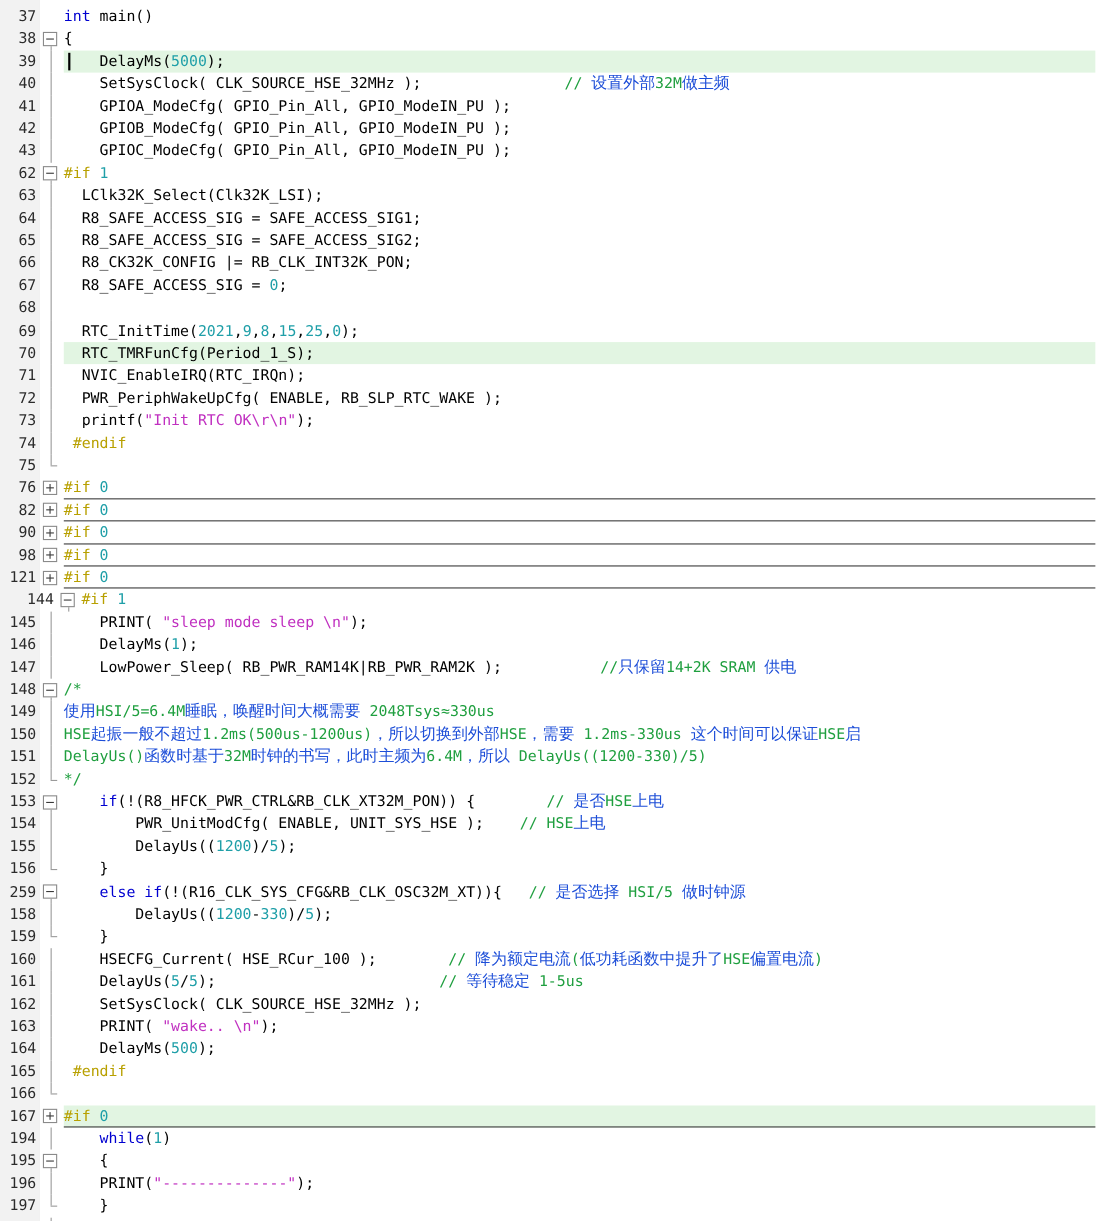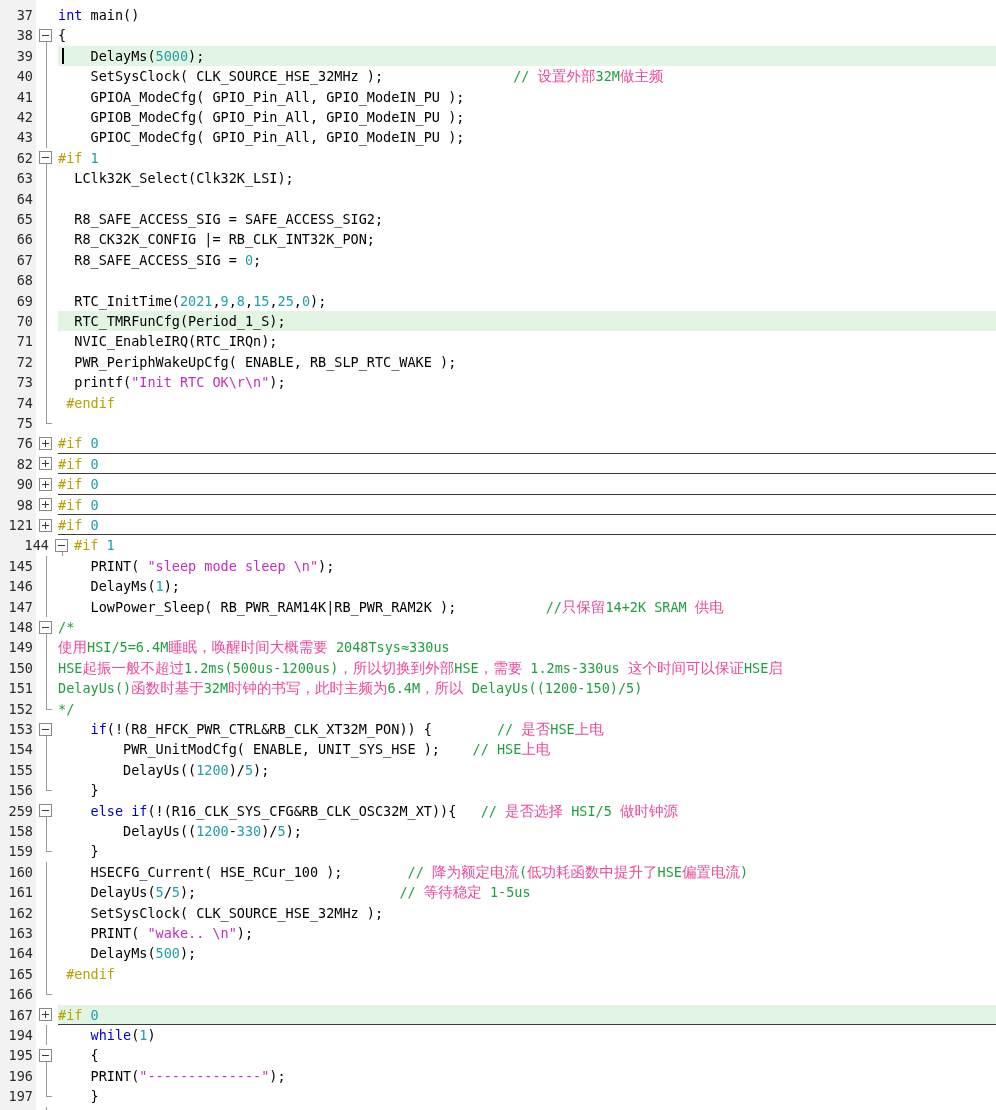--- a/index.html
+++ b/index.html
@@ -67,39 +67,39 @@
   
   .caret{
     position:absolute;left:62px;top:2px;width:1.5px;height:16px;background:#000;z-index:5;
   }
   
   .k{color:#0000d0;}           
   .pp{color:#b8a000;}          
   .num{color:#1f9fa8;}         
   .str{color:#c030c0;}         
   .cm{color:#1f9f3f;}          
-  .cn{color:#ec4899;font-family:"DejaVu Sans","Liberation Sans",sans-serif;font-size:14.5px;}
+  .cn{color:#1d4ed8;font-family:"DejaVu Sans","Liberation Sans",sans-serif;font-size:14.5px;}
 </style>
 </head>
 <body>
 
 <div id="editor">
   <div class="gutbg"></div>
   <div class="foldcol"></div>
   <div id="rows">
       <div class="row" style="position: absolute; left: 0px; right: 0px; top: 5px;"><div class="gut">37</div><div class="code"><span class="k">int</span> main()</div></div>
       <div class="row" style="position: absolute; left: 0px; right: 0px; top: 25.4px;"><div class="gut">38</div><div class="fline half-bot"></div><div class="fbox"></div><div class="code">{</div></div>
       <div class="row" style="position: absolute; left: 0px; right: 0px; top: 45.8px;"><div class="hl"></div><div class="gut">39</div><div class="fline"></div><div class="code">    DelayMs(<span class="num">5000</span>);</div><div class="caret"></div></div>
       <div class="row" style="position: absolute; left: 0px; right: 0px; top: 66.2px;"><div class="gut">40</div><div class="fline"></div><div class="code">    SetSysClock( CLK_SOURCE_HSE_32MHz );                <span class="cm">// </span><span class="cn">设置外部</span><span class="cm">32M</span><span class="cn">做主频</span></div></div>
       <div class="row" style="position: absolute; left: 0px; right: 0px; top: 86.6px;"><div class="gut">41</div><div class="fline"></div><div class="code">    GPIOA_ModeCfg( GPIO_Pin_All, GPIO_ModeIN_PU );</div></div>
       <div class="row" style="position: absolute; left: 0px; right: 0px; top: 107px;"><div class="gut">42</div><div class="fline"></div><div class="code">    GPIOB_ModeCfg( GPIO_Pin_All, GPIO_ModeIN_PU );</div></div>
       <div class="row" style="position: absolute; left: 0px; right: 0px; top: 127.4px;"><div class="gut">43</div><div class="fline"></div><div class="code">    GPIOC_ModeCfg( GPIO_Pin_All, GPIO_ModeIN_PU );</div></div>
       <div class="row" style="position: absolute; left: 0px; right: 0px; top: 147.8px;"><div class="gut">62</div><div class="fline half-bot"></div><div class="fbox"></div><div class="code"><span class="pp">#if</span> <span class="num">1</span></div></div>
       <div class="row" style="position: absolute; left: 0px; right: 0px; top: 168.2px;"><div class="gut">63</div><div class="fline"></div><div class="code">  LClk32K_Select(Clk32K_LSI);</div></div>
-      <div class="row" style="position: absolute; left: 0px; right: 0px; top: 188.6px;"><div class="gut">64</div><div class="fline"></div></div>
+      <div class="row" style="position: absolute; left: 0px; right: 0px; top: 188.6px;"><div class="gut">64</div><div class="fline"></div><div class="code">  R8_SAFE_ACCESS_SIG = SAFE_ACCESS_SIG1;</div></div>
       <div class="row" style="position: absolute; left: 0px; right: 0px; top: 209px;"><div class="gut">65</div><div class="fline"></div><div class="code">  R8_SAFE_ACCESS_SIG = SAFE_ACCESS_SIG2;</div></div>
       <div class="row" style="position: absolute; left: 0px; right: 0px; top: 229.4px;"><div class="gut">66</div><div class="fline"></div><div class="code">  R8_CK32K_CONFIG |= RB_CLK_INT32K_PON;</div></div>
       <div class="row" style="position: absolute; left: 0px; right: 0px; top: 249.8px;"><div class="gut">67</div><div class="fline"></div><div class="code">  R8_SAFE_ACCESS_SIG = <span class="num">0</span>;</div></div>
       <div class="row" style="position: absolute; left: 0px; right: 0px; top: 270.2px;"><div class="gut">68</div><div class="fline"></div><div class="code"></div></div>
       <div class="row" style="position: absolute; left: 0px; right: 0px; top: 290.6px;"><div class="gut">69</div><div class="fline"></div><div class="code">  RTC_InitTime(<span class="num">2021</span>,<span class="num">9</span>,<span class="num">8</span>,<span class="num">15</span>,<span class="num">25</span>,<span class="num">0</span>);</div></div>
       <div class="row" style="position: absolute; left: 0px; right: 0px; top: 311px;"><div class="hl"></div><div class="gut">70</div><div class="fline"></div><div class="code">  RTC_TMRFunCfg(Period_1_S);</div></div>
       <div class="row" style="position: absolute; left: 0px; right: 0px; top: 331.4px;"><div class="gut">71</div><div class="fline"></div><div class="code">  NVIC_EnableIRQ(RTC_IRQn);</div></div>
       <div class="row" style="position: absolute; left: 0px; right: 0px; top: 351.8px;"><div class="gut">72</div><div class="fline"></div><div class="code">  PWR_PeriphWakeUpCfg( ENABLE, RB_SLP_RTC_WAKE );</div></div>
       <div class="row" style="position: absolute; left: 0px; right: 0px; top: 372.2px;"><div class="gut">73</div><div class="fline"></div><div class="code">  printf(<span class="str">"Init RTC OK\r\n"</span>);</div></div>
       <div class="row" style="position: absolute; left: 0px; right: 0px; top: 392.6px;"><div class="gut">74</div><div class="fline"></div><div class="code"> <span class="pp">#endif</span></div></div>
@@ -109,21 +109,21 @@
       <div class="row" style="position: absolute; left: 0px; right: 0px; top: 474.2px;"><div class="gut">90</div><div class="fbox plus"></div><div class="code"><span class="pp">#if</span> <span class="num">0</span></div><div class="foldline"></div></div>
       <div class="row" style="position: absolute; left: 0px; right: 0px; top: 494.6px;"><div class="gut">98</div><div class="fbox plus"></div><div class="code"><span class="pp">#if</span> <span class="num">0</span></div><div class="foldline"></div></div>
       <div class="row" style="position: absolute; left: 0px; right: 0px; top: 515px;"><div class="gut">121</div><div class="fbox plus"></div><div class="code"><span class="pp">#if</span> <span class="num">0</span></div><div class="foldline"></div></div>
       <div class="row" style="position: absolute; left: 16px; right: 0px; top: 535.4px;"><div class="gut">144</div><div class="fline half-bot"></div><div class="fbox"></div><div class="code"><span class="pp">#if</span> <span class="num">1</span></div></div>
       <div class="row" style="position: absolute; left: 0px; right: 0px; top: 555.8px;"><div class="gut">145</div><div class="fline"></div><div class="code">    PRINT( <span class="str">"sleep mode sleep \n"</span>);</div></div>
       <div class="row" style="position: absolute; left: 0px; right: 0px; top: 576.2px;"><div class="gut">146</div><div class="fline"></div><div class="code">    DelayMs(<span class="num">1</span>);</div></div>
       <div class="row" style="position: absolute; left: 0px; right: 0px; top: 596.6px;"><div class="gut">147</div><div class="fline"></div><div class="code">    LowPower_Sleep( RB_PWR_RAM14K|RB_PWR_RAM2K );           <span class="cm">//</span><span class="cn">只保留</span><span class="cm">14+2K SRAM </span><span class="cn">供电</span></div></div>
       <div class="row" style="position: absolute; left: 0px; right: 0px; top: 617px;"><div class="gut">148</div><div class="fline half-bot"></div><div class="fbox"></div><div class="code"><span class="cm">/*</span></div></div>
       <div class="row" style="position: absolute; left: 0px; right: 0px; top: 637.4px;"><div class="gut">149</div><div class="fline"></div><div class="code"><span class="cn">使用</span><span class="cm">HSI/5=6.4M</span><span class="cn">睡眠，唤醒时间大概需要</span><span class="cm"> 2048Tsys≈330us</span></div></div>
       <div class="row" style="position: absolute; left: 0px; right: 0px; top: 657.8px;"><div class="gut">150</div><div class="fline"></div><div class="code"><span class="cm">HSE</span><span class="cn">起振一般不超过</span><span class="cm">1.2ms(500us-1200us)</span><span class="cn">，所以切换到外部</span><span class="cm">HSE</span><span class="cn">，需要</span><span class="cm"> 1.2ms-330us </span><span class="cn">这个时间可以保证</span><span class="cm">HSE</span><span class="cn">启</span></div></div>
-      <div class="row" style="position: absolute; left: 0px; right: 0px; top: 678.2px;"><div class="gut">151</div><div class="fline"></div><div class="code"><span class="cm">DelayUs()</span><span class="cn">函数时基于</span><span class="cm">32M</span><span class="cn">时钟的书写，此时主频为</span><span class="cm">6.4M</span><span class="cn">，所以</span><span class="cm"> DelayUs((1200-150)/5)</span></div></div>
+      <div class="row" style="position: absolute; left: 0px; right: 0px; top: 678.2px;"><div class="gut">151</div><div class="fline"></div><div class="code"><span class="cm">DelayUs()</span><span class="cn">函数时基于</span><span class="cm">32M</span><span class="cn">时钟的书写，此时主频为</span><span class="cm">6.4M</span><span class="cn">，所以</span><span class="cm"> DelayUs((1200-330)/5)</span></div></div>
       <div class="row" style="position: absolute; left: 0px; right: 0px; top: 698.6px;"><div class="gut">152</div><div class="fline half-top"></div><div class="ftick"></div><div class="code"><span class="cm">*/</span></div></div>
       <div class="row" style="position: absolute; left: 0px; right: 0px; top: 719px;"><div class="gut">153</div><div class="fline half-bot"></div><div class="fbox"></div><div class="code">    <span class="k">if</span>(!(R8_HFCK_PWR_CTRL&amp;RB_CLK_XT32M_PON)) {        <span class="cm">// </span><span class="cn">是否</span><span class="cm">HSE</span><span class="cn">上电</span></div></div>
       <div class="row" style="position: absolute; left: 0px; right: 0px; top: 739.4px;"><div class="gut">154</div><div class="fline"></div><div class="code">        PWR_UnitModCfg( ENABLE, UNIT_SYS_HSE );    <span class="cm">// HSE</span><span class="cn">上电</span></div></div>
       <div class="row" style="position: absolute; left: 0px; right: 0px; top: 759.8px; padding-left: 44px;"><div class="gut">155</div><div class="fline"></div><div class="code">        DelayUs((<span class="num">1200</span>)/<span class="num">5</span>);</div></div>
       <div class="row" style="position: absolute; left: 0px; right: 0px; top: 780.2px;"><div class="gut">156</div><div class="fline half-top"></div><div class="ftick"></div><div class="code">    }</div></div>
       <div class="row" style="position: absolute; left: 0px; right: 0px; top: 800.6px;"><div class="gut">259</div><div class="fline half-bot"></div><div class="fbox"></div><div class="code">    <span class="k">else if</span>(!(R16_CLK_SYS_CFG&amp;RB_CLK_OSC32M_XT)){   <span class="cm">// </span><span class="cn">是否选择</span><span class="cm"> HSI/5 </span><span class="cn">做时钟源</span></div></div>
       <div class="row" style="position: absolute; left: 0px; right: 0px; top: 821px;"><div class="gut">158</div><div class="fline"></div><div class="code">        DelayUs((<span class="num">1200</span>-<span class="num">330</span>)/<span class="num">5</span>);</div></div>
       <div class="row" style="position: absolute; left: 0px; right: 0px; top: 841.4px;"><div class="gut">159</div><div class="fline half-top"></div><div class="ftick"></div><div class="code">    }</div></div>
       <div class="row" style="position: absolute; left: 0px; right: 0px; top: 861.8px;"><div class="gut">160</div><div class="fline"></div><div class="code">    HSECFG_Current( HSE_RCur_100 );        <span class="cm">// </span><span class="cn">降为额定电流</span><span class="cm">(</span><span class="cn">低功耗函数中提升了</span><span class="cm">HSE</span><span class="cn">偏置电流</span><span class="cm">)</span></div></div>
       <div class="row" style="position: absolute; left: 0px; right: 0px; top: 882.2px;"><div class="gut">161</div><div class="fline"></div><div class="code">    DelayUs(<span class="num">5</span>/<span class="num">5</span>);                         <span class="cm">// </span><span class="cn">等待稳定</span><span class="cm"> 1-5us</span></div></div>

